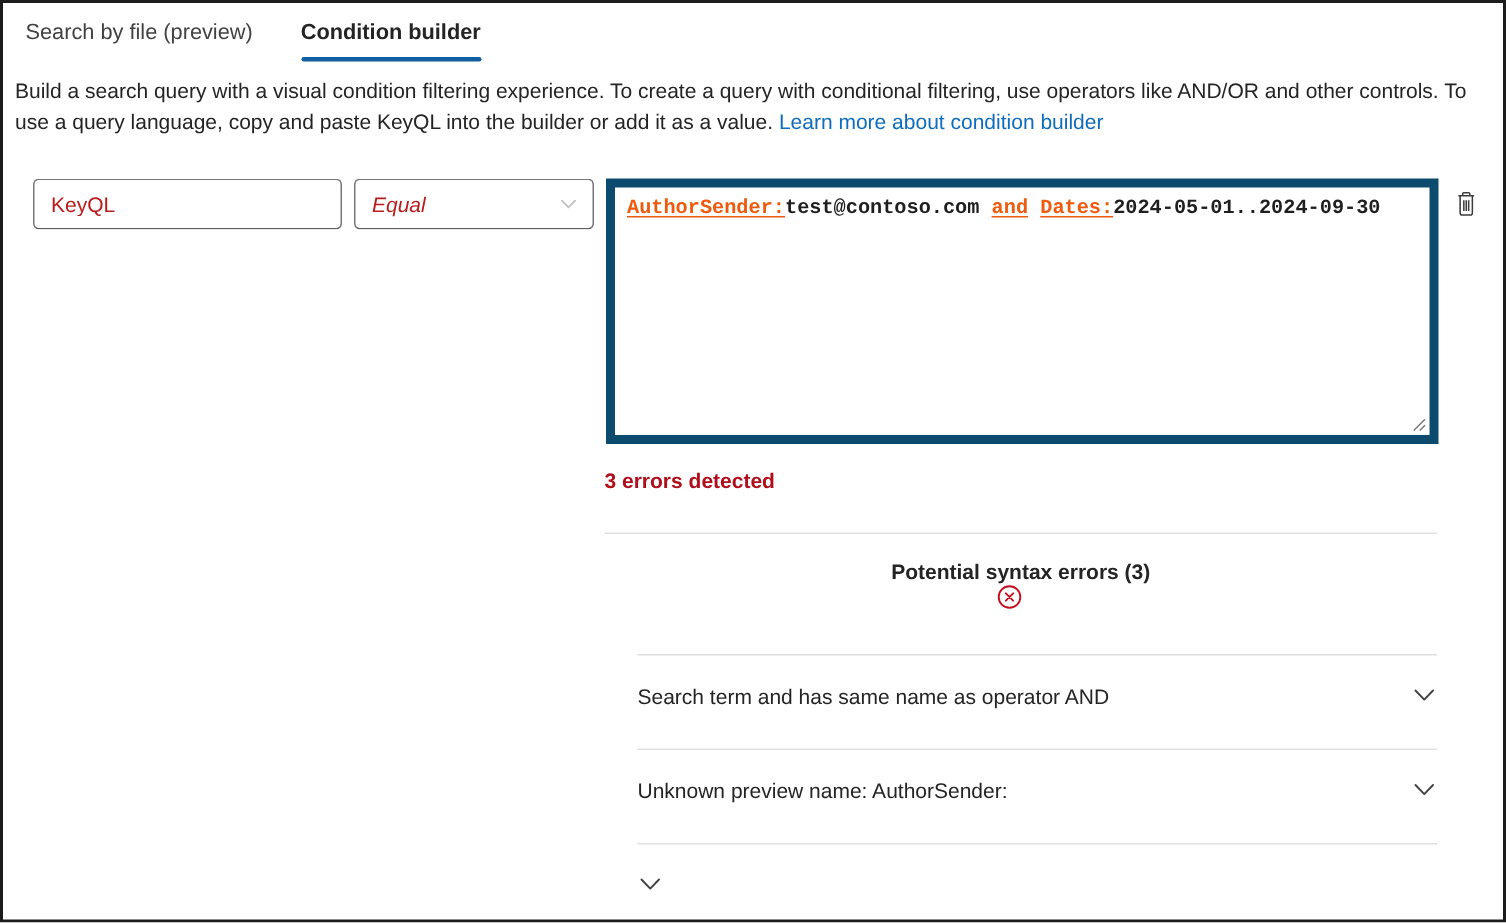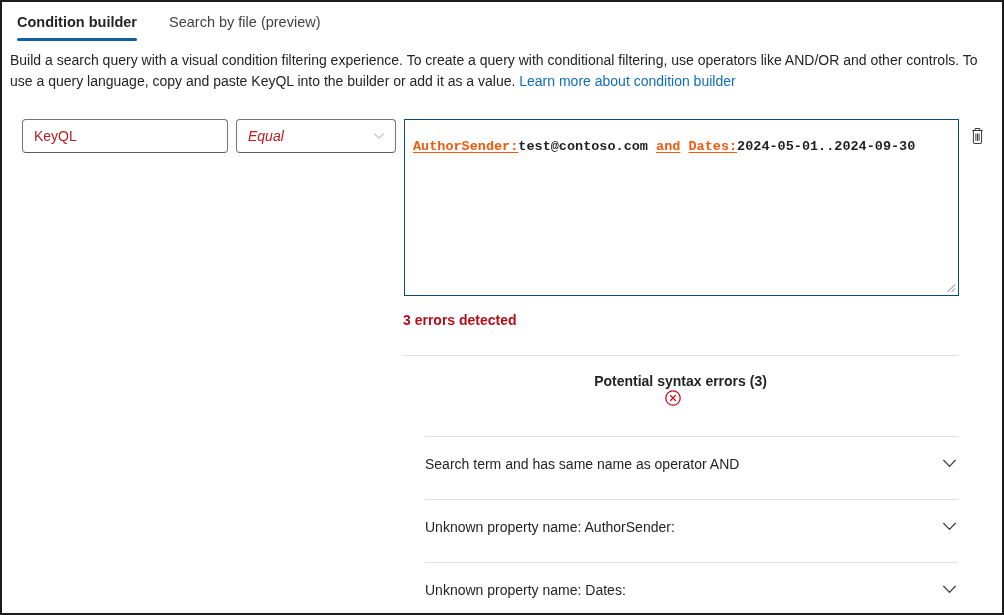--- a/index.html
+++ b/index.html
@@ -68,23 +68,23 @@
     display:flex;align-items:center;justify-content:space-between;
     padding:0 9px 0 11px;
     font-size:14px;color:#b91c1c;
     cursor:pointer;
     font-style:italic;
   }
   .editor{
     position:relative;
     width:555px;height:177px;
     margin-left:8px;
-    border:1px solid #0c4a6e;
+    border:6px solid #0c4a6e;
     background:#fff;
-    padding:17px 8px;
+    padding:5px 8px;
     overflow:hidden;
   }
   .editor-line{
     font-family:"Liberation Mono","DejaVu Sans Mono",monospace;
     font-size:13.5px;
     font-weight:700;
     line-height:20px;
     white-space:pre;
     color:#1f1f1f;
   }
@@ -126,25 +126,25 @@
   }
   .sub-row .label{font-size:14px;color:#242424;}
   .sub-row .chev{line-height:0;}
 </style>
 </head>
 <body>
 
 <div class="page">
 
   <div class="tabbar">
+    <div class="tab">
+      <span>Search by file (preview)</span>
+    </div>
     <div class="tab active">
       <span>Condition builder</span>
-    </div>
-    <div class="tab">
-      <span>Search by file (preview)</span>
     </div>
   </div>
 
   <p class="desc"><span>Build a search query with a visual condition filtering experience. To create a query with conditional filtering, use operators like AND/OR and other controls. To use a query language, copy and paste KeyQL into the builder or add it as a value. </span><a class="link">Learn more about condition builder</a></p>
 
   <div class="row">
 
     <input class="prop-input" type="text" value="KeyQL" style="">
 
     <div class="op-select">
@@ -194,31 +194,30 @@
       <span class="label">Search term and has same name as operator AND</span>
       <span class="chev">
         <svg width="17" height="17" viewBox="0 0 16 16">
           <path d="M2.5 5L8 10.7L13.5 5" fill="none" stroke="#424242" stroke-width="1.2" stroke-linecap="round" stroke-linejoin="round"></path>
         </svg>
       </span>
     </div>
 
     <div class="divider indent"></div>
     <div class="sub-row">
-      <span class="label">Unknown property name: AuthorSender:</span>
+      <span class="label">Unknown preview name: AuthorSender:</span>
       <span class="chev">
         <svg width="17" height="17" viewBox="0 0 16 16">
           <path d="M2.5 5L8 10.7L13.5 5" fill="none" stroke="#424242" stroke-width="1.2" stroke-linecap="round" stroke-linejoin="round"></path>
         </svg>
       </span>
     </div>
 
     <div class="divider indent"></div>
     <div class="sub-row">
-      <span class="label">Unknown property name: Dates:</span>
       <span class="chev">
         <svg width="17" height="17" viewBox="0 0 16 16">
           <path d="M2.5 5L8 10.7L13.5 5" fill="none" stroke="#424242" stroke-width="1.2" stroke-linecap="round" stroke-linejoin="round"></path>
         </svg>
       </span>
     </div>
 
   </div>
 </div>
 

